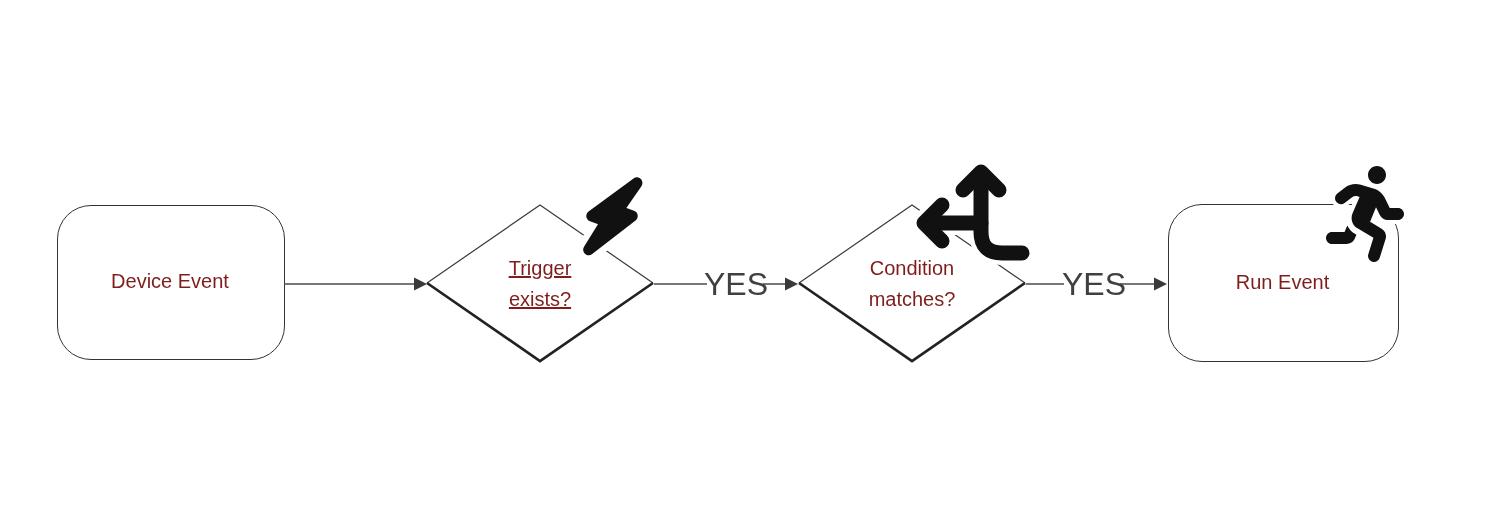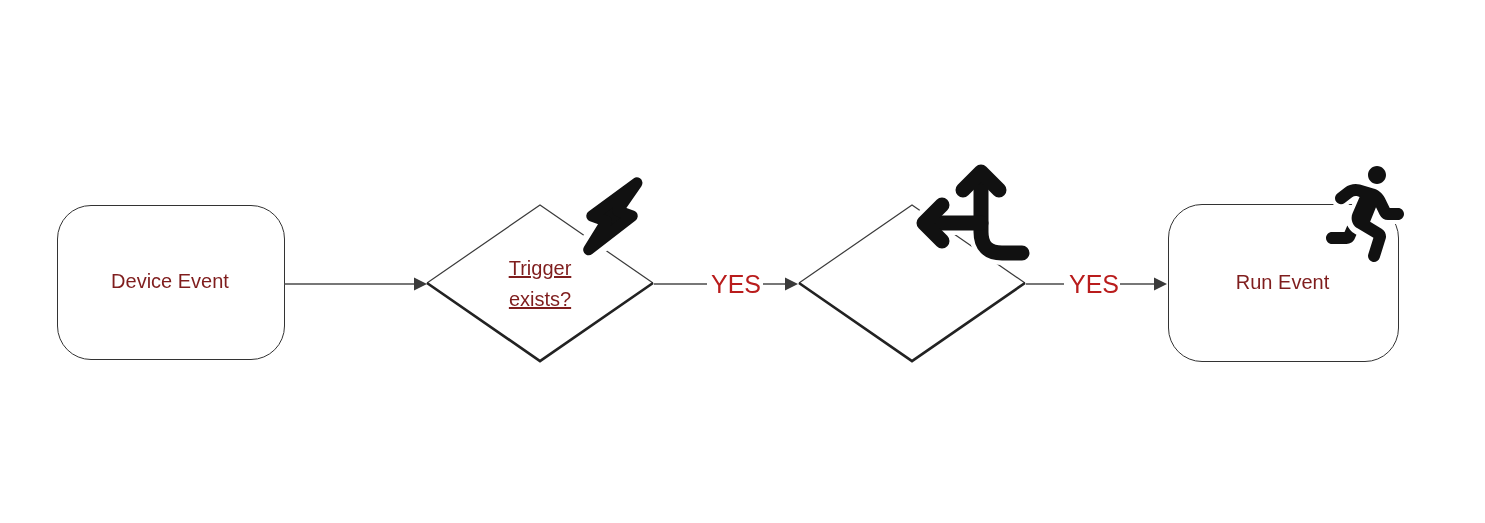--- a/index.html
+++ b/index.html
@@ -21,22 +21,22 @@
     position:absolute;
     display:flex;align-items:center;justify-content:center;
     text-align:center;
     color:#7f1d1d;
     font-size:20px;
     line-height:31px;
     z-index:3;
     white-space:pre-line;
   }
   .edge-label{
-    color:#b91c1c;
-    font-size:25px;
+    color:#404040;
+    font-size:32px;
   }
   #label-device{left:57px;top:205px;width:226px;height:153px;}
   #label-action{left:1168px;top:204px;width:229px;height:156px;}
   #label-trigger{left:475px;top:239px;width:130px;height:90px;text-decoration:underline;}
   #label-condition{left:846px;top:239px;width:132px;height:90px;}
   #edge-label-yes1{left:706px;top:264px;width:60px;height:40px;}
   #edge-label-yes2{left:1064px;top:264px;width:60px;height:40px;}
   #node-device{left:57px;top:205px;width:226px;height:153px;}
   #node-action{left:1168px;top:204px;width:229px;height:156px;}
   svg.layer{
@@ -104,18 +104,19 @@
     </g>
 
     <g transform="translate(1326,166) scale(0.1875)">
       <path d="M272 96c26.51 0 48-21.49 48-48S298.51 0 272 0s-48 21.49-48 48 21.49 48 48 48zM113.69 317.47l-14.8 34.52H32c-17.67 0-32 14.33-32 32s14.33 32 32 32h77.45c19.25 0 36.58-11.44 44.11-29.09l8.79-20.52-10.67-6.3c-17.32-10.23-30.06-25.37-37.99-42.61zM384 223.99h-44.03l-26.06-53.25c-12.5-25.55-35.45-44.23-61.78-50.94l-71.08-21.14c-28.3-6.8-57.77-.55-80.84 17.14l-39.67 30.41c-14.03 10.75-16.69 30.83-5.92 44.86s30.84 16.66 44.86 5.92l39.69-30.41c7.67-5.89 17.44-8 25.27-6.14l14.7 4.37-37.46 87.39c-12.62 29.48-1.31 64.01 26.3 80.31l84.98 50.17-27.47 87.73c-5.28 16.86 4.11 34.81 20.97 40.09 3.19 1 6.41 1.48 9.58 1.48 13.61 0 26.23-8.77 30.52-22.45l31.64-101.06c5.91-20.77-2.89-43.08-21.64-54.39l-61.24-36.14 31.31-78.28 20.27 41.43c8 16.34 24.92 26.89 43.11 26.89H384c17.67 0 32-14.33 32-32s-14.33-32.01-32-32.01z" fill="none" stroke="#ffffff" stroke-width="42" stroke-linejoin="round"></path>
       <path d="M272 96c26.51 0 48-21.49 48-48S298.51 0 272 0s-48 21.49-48 48 21.49 48 48 48zM113.69 317.47l-14.8 34.52H32c-17.67 0-32 14.33-32 32s14.33 32 32 32h77.45c19.25 0 36.58-11.44 44.11-29.09l8.79-20.52-10.67-6.3c-17.32-10.23-30.06-25.37-37.99-42.61zM384 223.99h-44.03l-26.06-53.25c-12.5-25.55-35.45-44.23-61.78-50.94l-71.08-21.14c-28.3-6.8-57.77-.55-80.84 17.14l-39.67 30.41c-14.03 10.75-16.69 30.83-5.92 44.86s30.84 16.66 44.86 5.92l39.69-30.41c7.67-5.89 17.44-8 25.27-6.14l14.7 4.37-37.46 87.39c-12.62 29.48-1.31 64.01 26.3 80.31l84.98 50.17-27.47 87.73c-5.28 16.86 4.11 34.81 20.97 40.09 3.19 1 6.41 1.48 9.58 1.48 13.61 0 26.23-8.77 30.52-22.45l31.64-101.06c5.91-20.77-2.89-43.08-21.64-54.39l-61.24-36.14 31.31-78.28 20.27 41.43c8 16.34 24.92 26.89 43.11 26.89H384c17.67 0 32-14.33 32-32s-14.33-32.01-32-32.01z" fill="#111111"></path>
     </g>
   </svg>
 
   <div class="node-label" id="label-device">Device Event</div>
   <div class="diamond-label" id="label-trigger">Trigger exists?</div>
+  <div class="diamond-label" id="label-condition">Condition matches?</div>
   <div class="node-label" id="label-action">Run Event</div>
 
   <div class="edge-label" id="edge-label-yes1">YES</div>
   <div class="edge-label" id="edge-label-yes2">YES</div>
 
 </div>
 
 </body></html>

